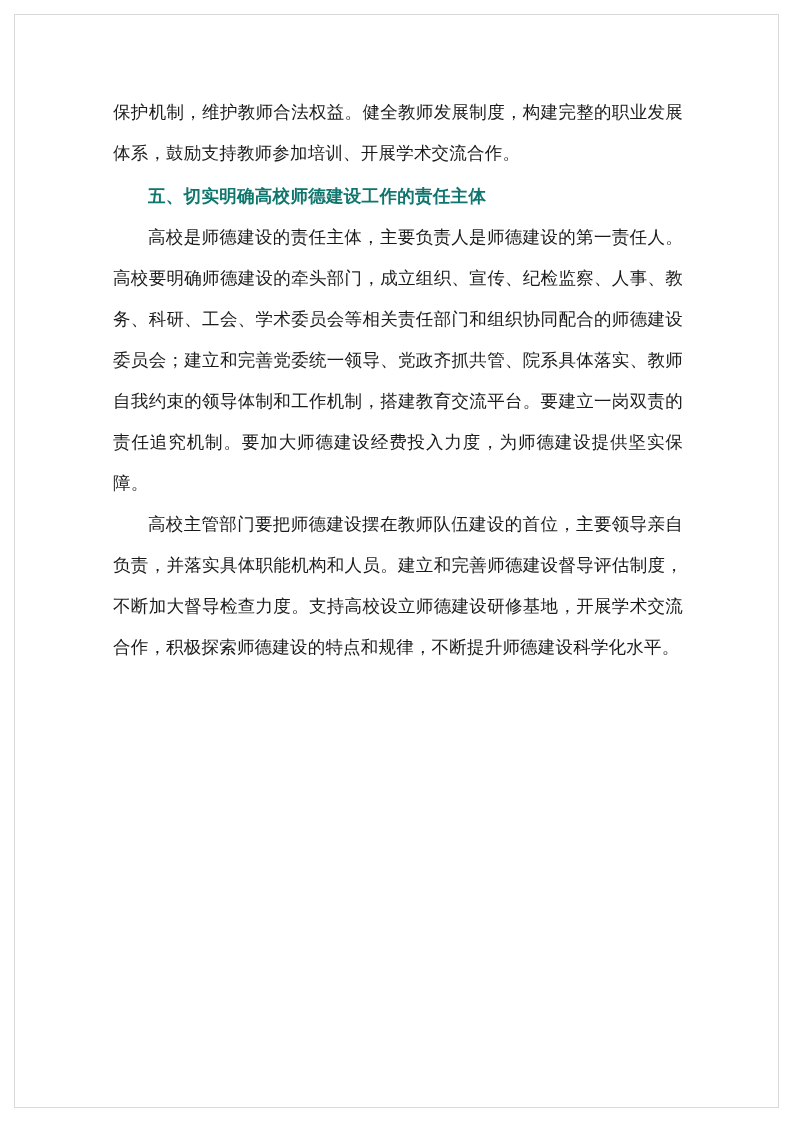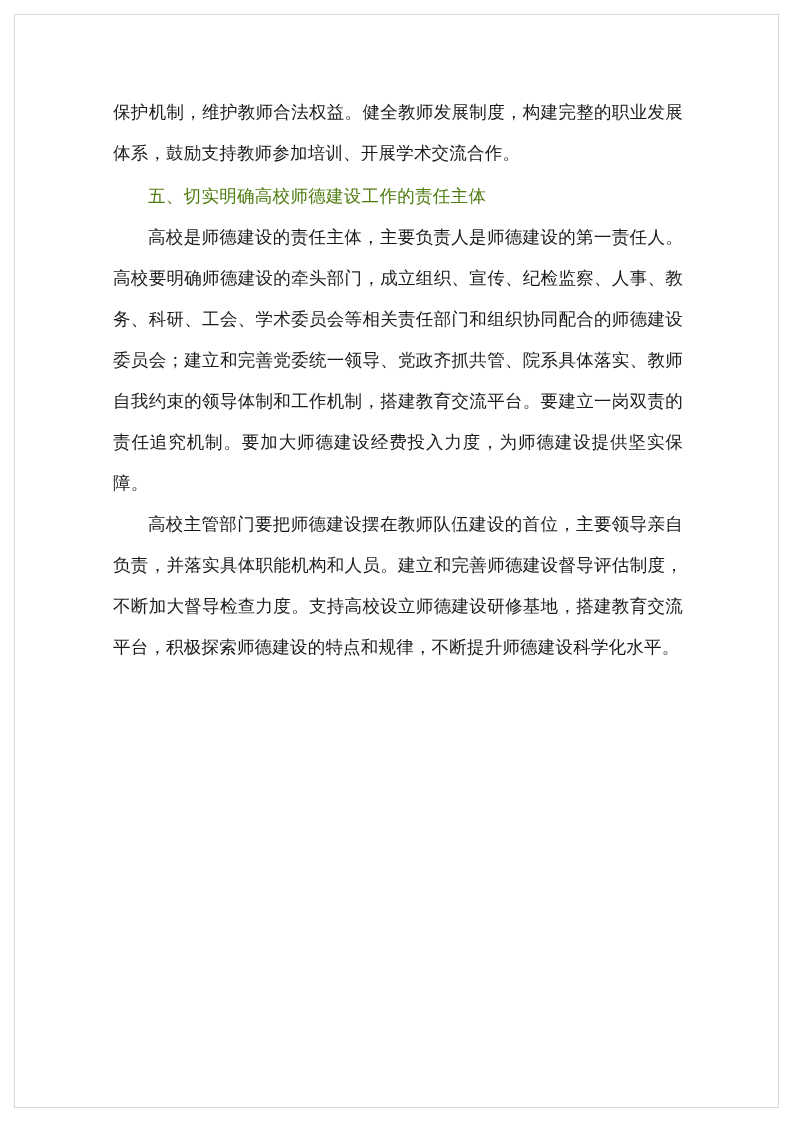--- a/index.html
+++ b/index.html
@@ -47,40 +47,40 @@
     text-justify: inter-ideograph;
     margin: 0;
     color: #1a1a1a;
   }
   .para.indent {
     text-indent: 2em;
   }
   .heading {
     font-size: 17.5px;
     line-height: 41px;
-    font-weight: normal;
+    font-weight: bold;
     text-indent: 2em;
     margin: 0;
-    color: #4d7c0f;
+    color: #0f766e;
     letter-spacing: 0.3px;
   }
   .spacer-sm { height: 2px; }
 </style>
 </head>
 <body>
 
 <div class="page">
   <div class="page-border"></div>
 
   <div class="content">
 
     <p class="para">保护机制，维护教师合法权益。健全教师发展制度，构建完整的职业发展体系，鼓励支持教师参加培训、开展学术交流合作。</p>
 
     <div class="spacer-sm"></div>
 
     <p class="heading">五、切实明确高校师德建设工作的责任主体</p>
 
     <p class="para indent">高校是师德建设的责任主体，主要负责人是师德建设的第一责任人。高校要明确师德建设的牵头部门，成立组织、宣传、纪检监察、人事、教务、科研、工会、学术委员会等相关责任部门和组织协同配合的师德建设委员会；建立和完善党委统一领导、党政齐抓共管、院系具体落实、教师自我约束的领导体制和工作机制，搭建教育交流平台。要建立一岗双责的责任追究机制。要加大师德建设经费投入力度，为师德建设提供坚实保障。</p>
 
-    <p class="para indent">高校主管部门要把师德建设摆在教师队伍建设的首位，主要领导亲自负责，并落实具体职能机构和人员。建立和完善师德建设督导评估制度，不断加大督导检查力度。支持高校设立师德建设研修基地，搭建教育交流平台，积极探索师德建设的特点和规律，不断提升师德建设科学化水平。</p>
+    <p class="para indent">高校主管部门要把师德建设摆在教师队伍建设的首位，主要领导亲自负责，并落实具体职能机构和人员。建立和完善师德建设督导评估制度，不断加大督导检查力度。支持高校设立师德建设研修基地，开展学术交流合作，积极探索师德建设的特点和规律，不断提升师德建设科学化水平。</p>
 
   </div>
 </div>
 
 </body></html>

